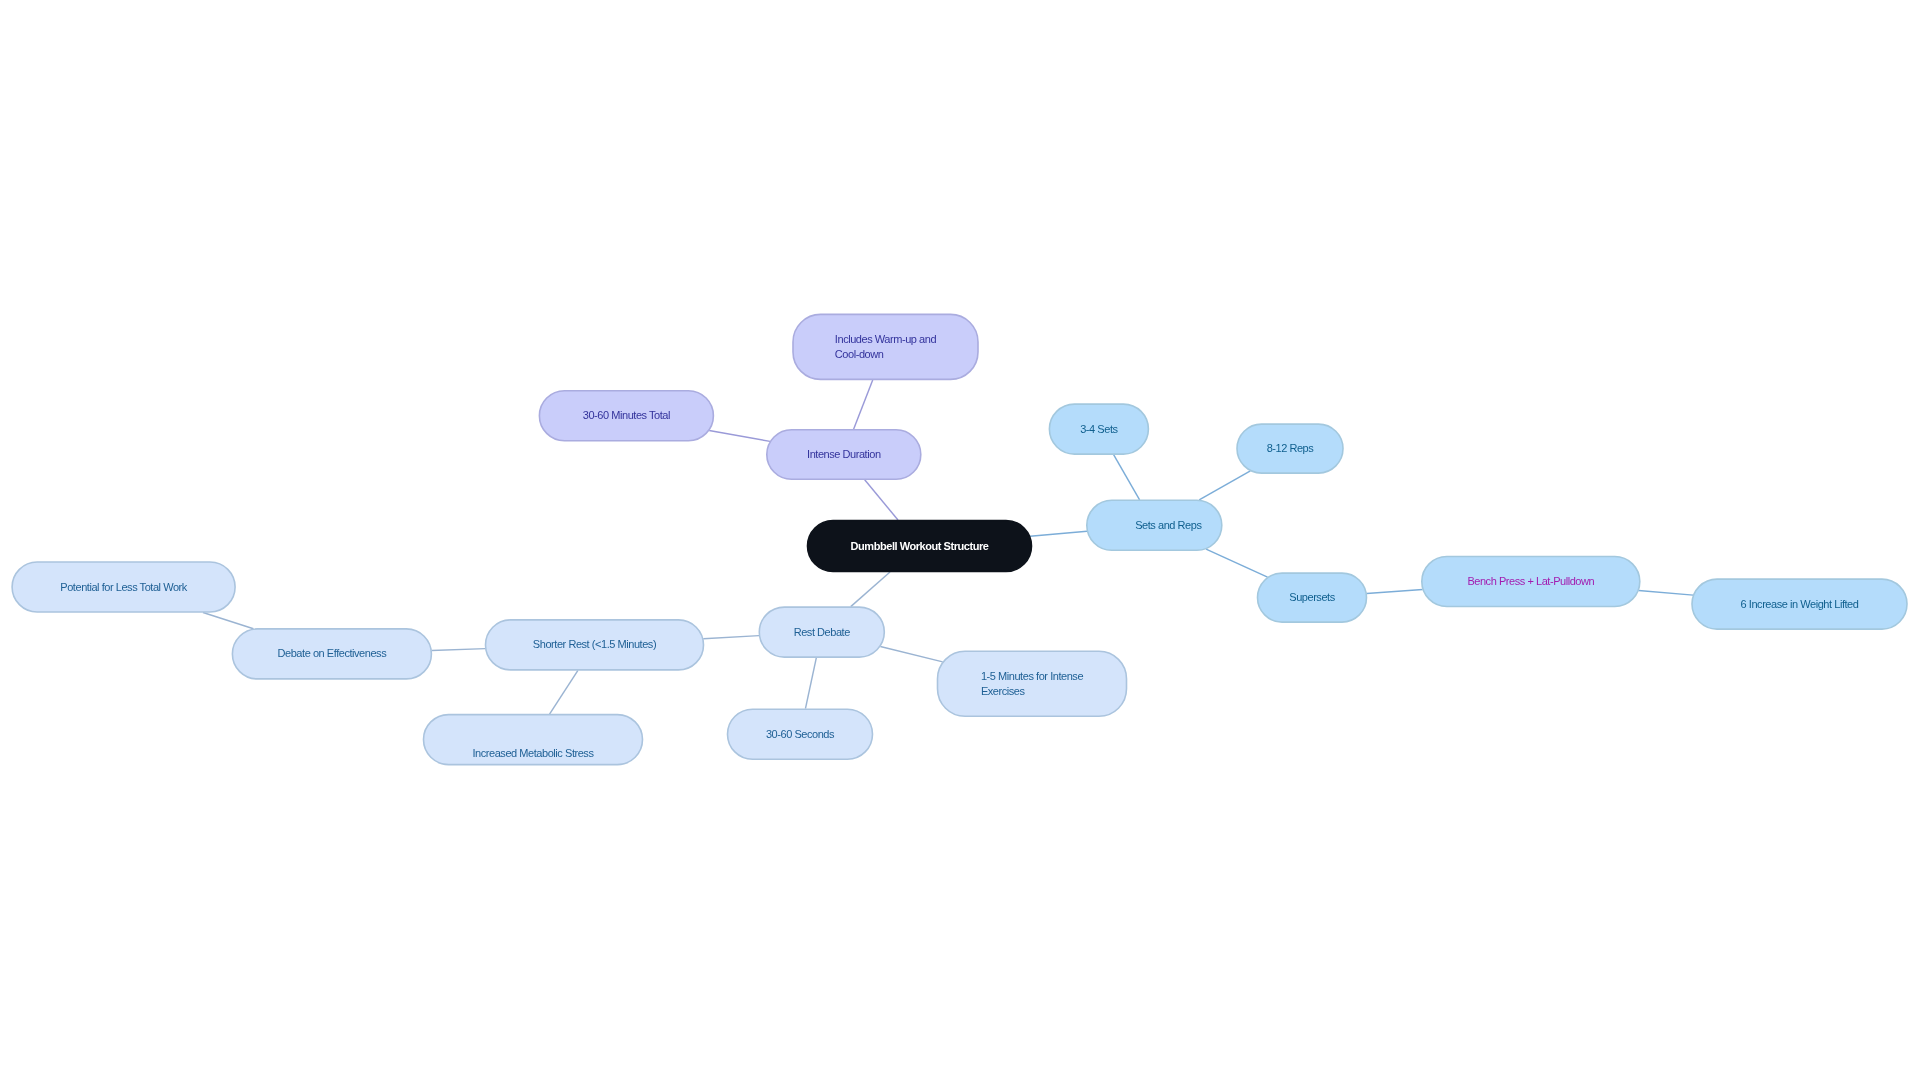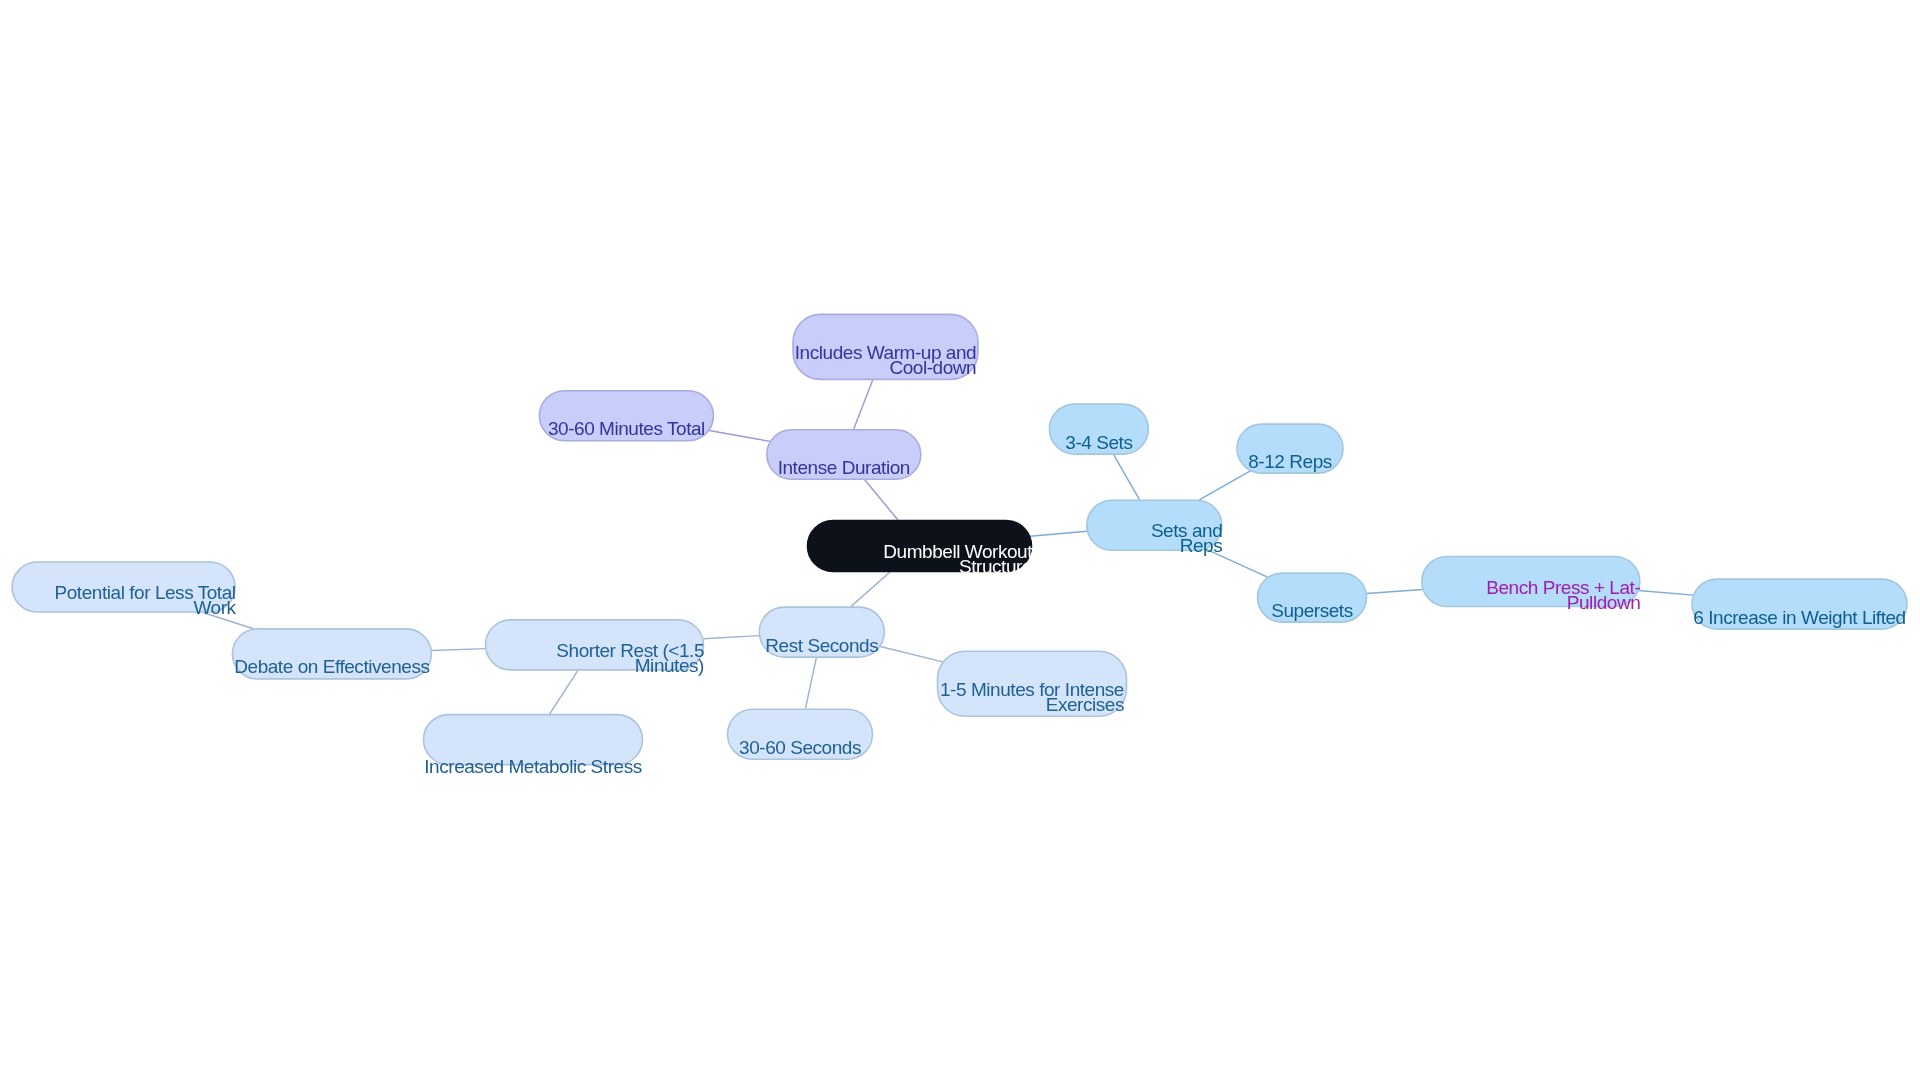--- a/index.html
+++ b/index.html
@@ -2,24 +2,24 @@
 <html><head>
 <meta charset="utf-8">
 <style>
   html,body{margin:0;padding:0;background:#ffffff;}
   body{width:1920px;height:1083px;overflow:hidden;
        font-family:"Liberation Sans",sans-serif;}
   #mindmap{position:absolute;left:0;top:0;width:1920px;height:1083px;}
   #edges{position:absolute;left:0;top:0;}
   .node{position:absolute;display:flex;align-items:center;justify-content:center;
         box-sizing:border-box;}
-  .node .lbl{text-align:right;line-height:14.9px;white-space:pre-line;
-             letter-spacing:-0.45px;font-size:19px;
+  .node .lbl{text-align:left;line-height:14.9px;white-space:pre-line;
+             letter-spacing:-0.45px;font-size:11px;
              transform:translateZ(0);-webkit-font-smoothing:antialiased;
-             position:relative;top:14px;}
+             position:relative;top:0;}
   path.edge{fill:none;stroke-width:1.45;}
   rect.nshape{stroke-width:1.6;}
 </style>
 </head>
 <body style="background: rgb(255, 255, 255);">
 
 <div id="mindmap" style="background: rgb(255, 255, 255);">
   <svg id="edges" width="1920" height="1083">
     <g id="links">
       <path class="edge" d="M897.98 520.00 L864.70 479.80" stroke="#9a9ad8"></path>
@@ -54,21 +54,21 @@
       <rect class="nshape" x="727.50" y="709.20" width="145.00" height="50.00" rx="25.00" ry="25.00" fill="#d4e4fb" stroke="#abc4de"></rect>
       <rect class="nshape" x="937.50" y="651.30" width="189.00" height="65.00" rx="27.50" ry="27.50" fill="#d4e4fb" stroke="#abc4de"></rect>
       <rect class="nshape" x="485.50" y="619.90" width="218.00" height="50.00" rx="25.00" ry="25.00" fill="#d4e4fb" stroke="#abc4de"></rect>
       <rect class="nshape" x="232.40" y="628.90" width="199.00" height="50.00" rx="25.00" ry="25.00" fill="#d4e4fb" stroke="#abc4de"></rect>
       <rect class="nshape" x="12.10" y="562.00" width="223.00" height="50.00" rx="25.00" ry="25.00" fill="#d4e4fb" stroke="#abc4de"></rect>
       <rect class="nshape" x="423.50" y="714.60" width="219.00" height="50.00" rx="25.00" ry="25.00" fill="#d4e4fb" stroke="#abc4de"></rect>
     </g>
   </svg>
   <div id="nodes">
     <div class="node" style="left: 807px; top: 520px; width: 225px; height: 52px;">
-        <span class="lbl" style="color: rgb(255, 255, 255);">Dumbbell Workout Structure</span>
+        <span class="lbl" style="color: rgb(255, 255, 255); font-weight: bold;">Dumbbell Workout Structure</span>
       </div>
     <div class="node" style="left: 766.3px; top: 429.3px; width: 155px; height: 50.5px;">
         <span class="lbl" style="color: rgb(51, 51, 156);">Intense Duration</span>
       </div>
     <div class="node" style="left: 792.5px; top: 313.9px; width: 186px; height: 66px;">
         <span class="lbl" style="color: rgb(51, 51, 156);">Includes Warm-up and
 Cool-down</span>
       </div>
     <div class="node" style="left: 538.9px; top: 390.2px; width: 175px; height: 51px;">
         <span class="lbl" style="color: rgb(51, 51, 156);">30-60 Minutes Total</span>
@@ -85,21 +85,21 @@
     <div class="node" style="left: 1257px; top: 572.6px; width: 110px; height: 50px;">
         <span class="lbl" style="color: rgb(15, 95, 142);">Supersets</span>
       </div>
     <div class="node" style="left: 1421.3px; top: 556px; width: 219px; height: 51px;">
         <span class="lbl" style="color: #a21caf;">Bench Press + Lat-Pulldown</span>
       </div>
     <div class="node" style="left: 1691.5px; top: 578.6px; width: 216px; height: 51px;">
         <span class="lbl" style="color: rgb(15, 95, 142);">6 Increase in Weight Lifted</span>
       </div>
     <div class="node" style="left: 758.8px; top: 606.6px; width: 126px; height: 51px;">
-        <span class="lbl" style="color: rgb(31, 96, 149);">Rest Seconds</span>
+        <span class="lbl" style="color: rgb(31, 96, 149);">Rest Debate</span>
       </div>
     <div class="node" style="left: 727px; top: 708.7px; width: 146px; height: 51px;">
         <span class="lbl" style="color: rgb(31, 96, 149);">30-60 Seconds</span>
       </div>
     <div class="node" style="left: 937px; top: 650.8px; width: 190px; height: 66px;">
         <span class="lbl" style="color: rgb(31, 96, 149);">1-5 Minutes for Intense
 Exercises</span>
       </div>
     <div class="node" style="left: 485px; top: 619.4px; width: 219px; height: 51px;">
         <span class="lbl" style="color: rgb(31, 96, 149);">Shorter Rest (&lt;1.5 Minutes)</span>

